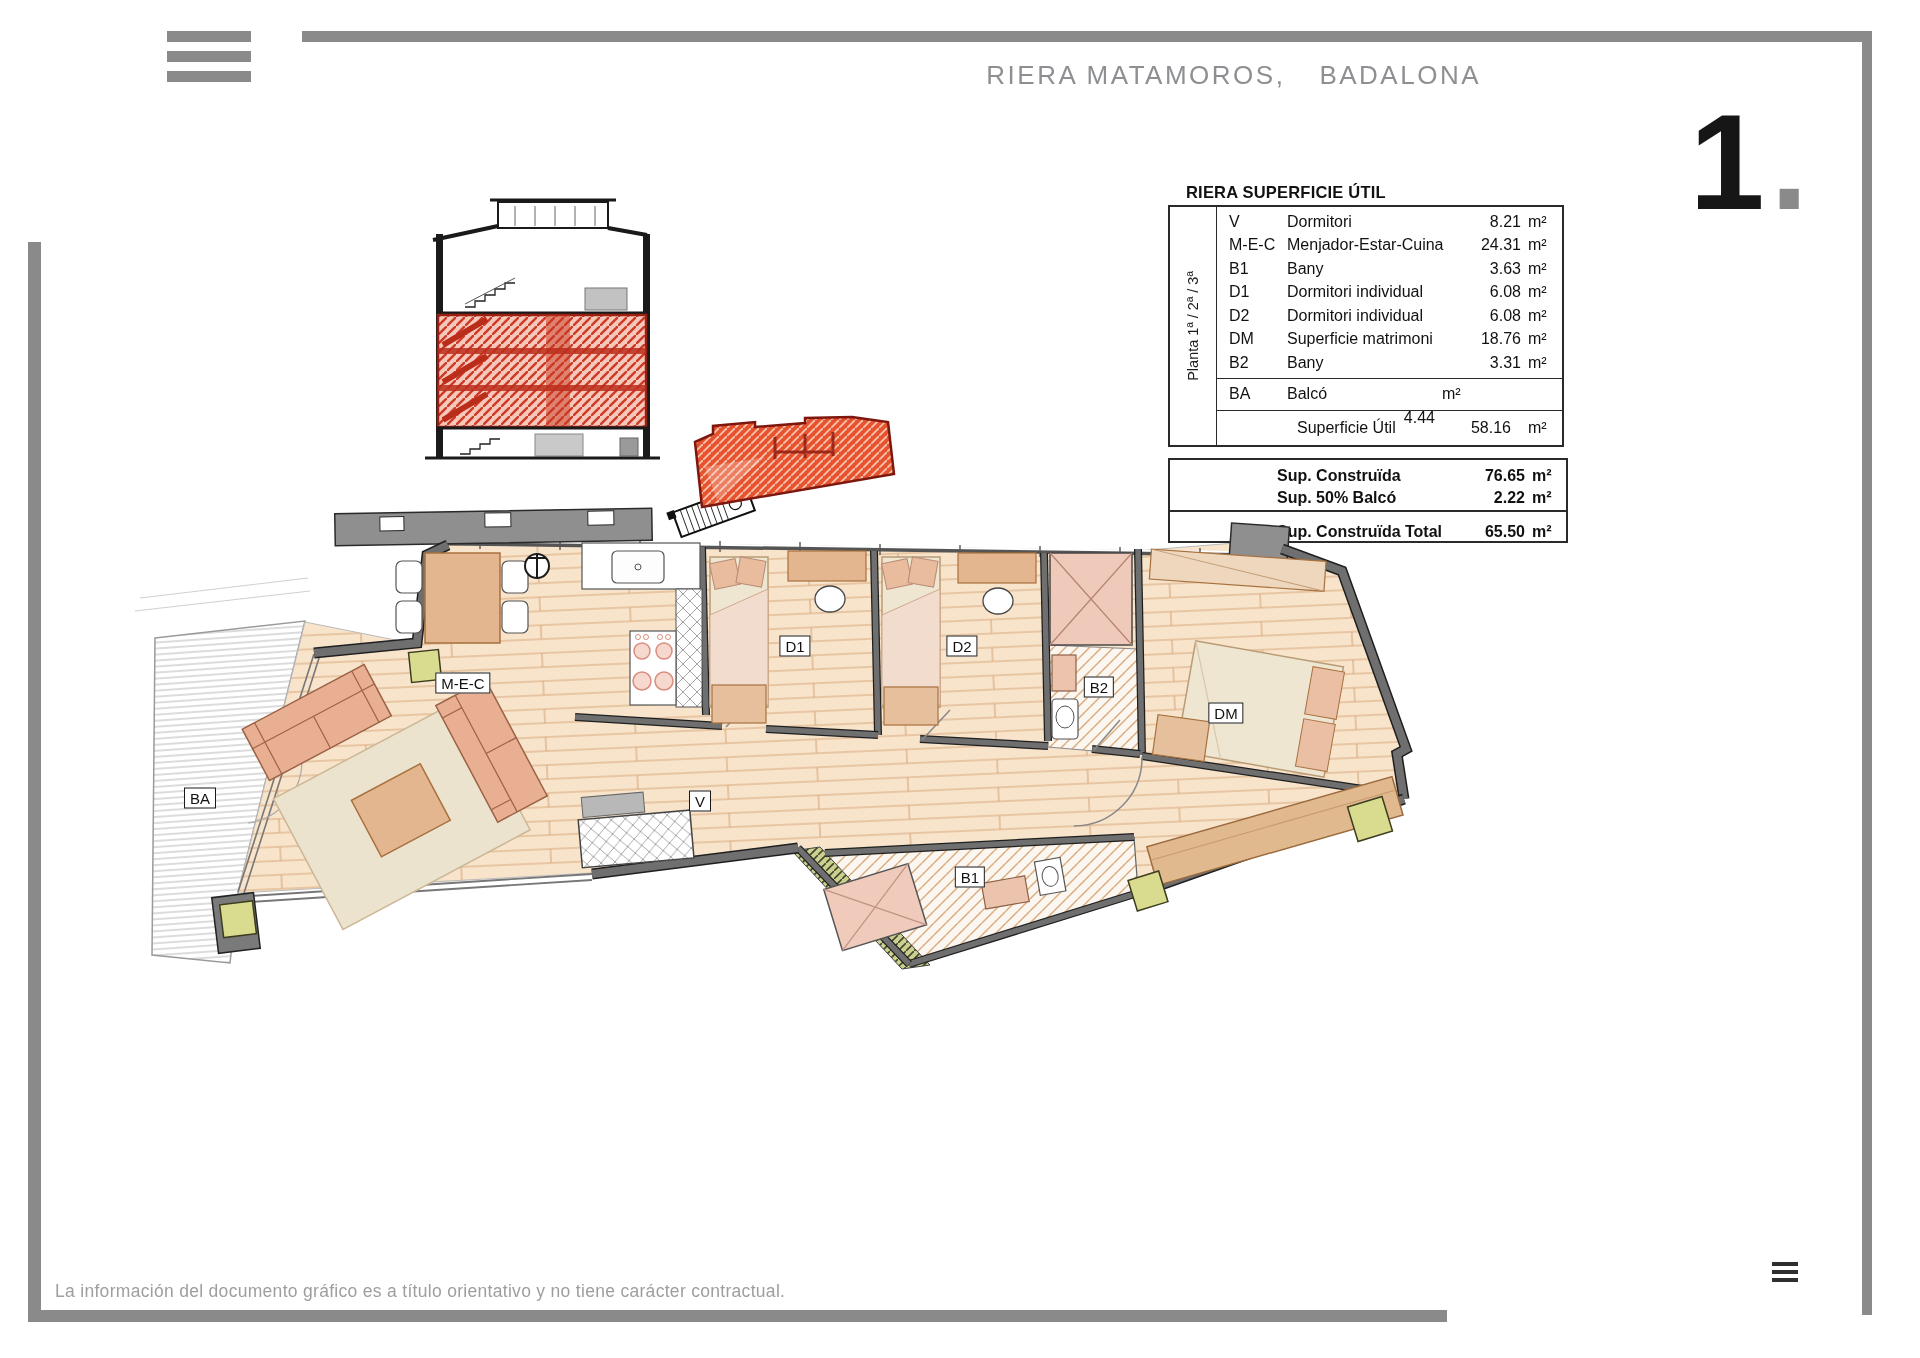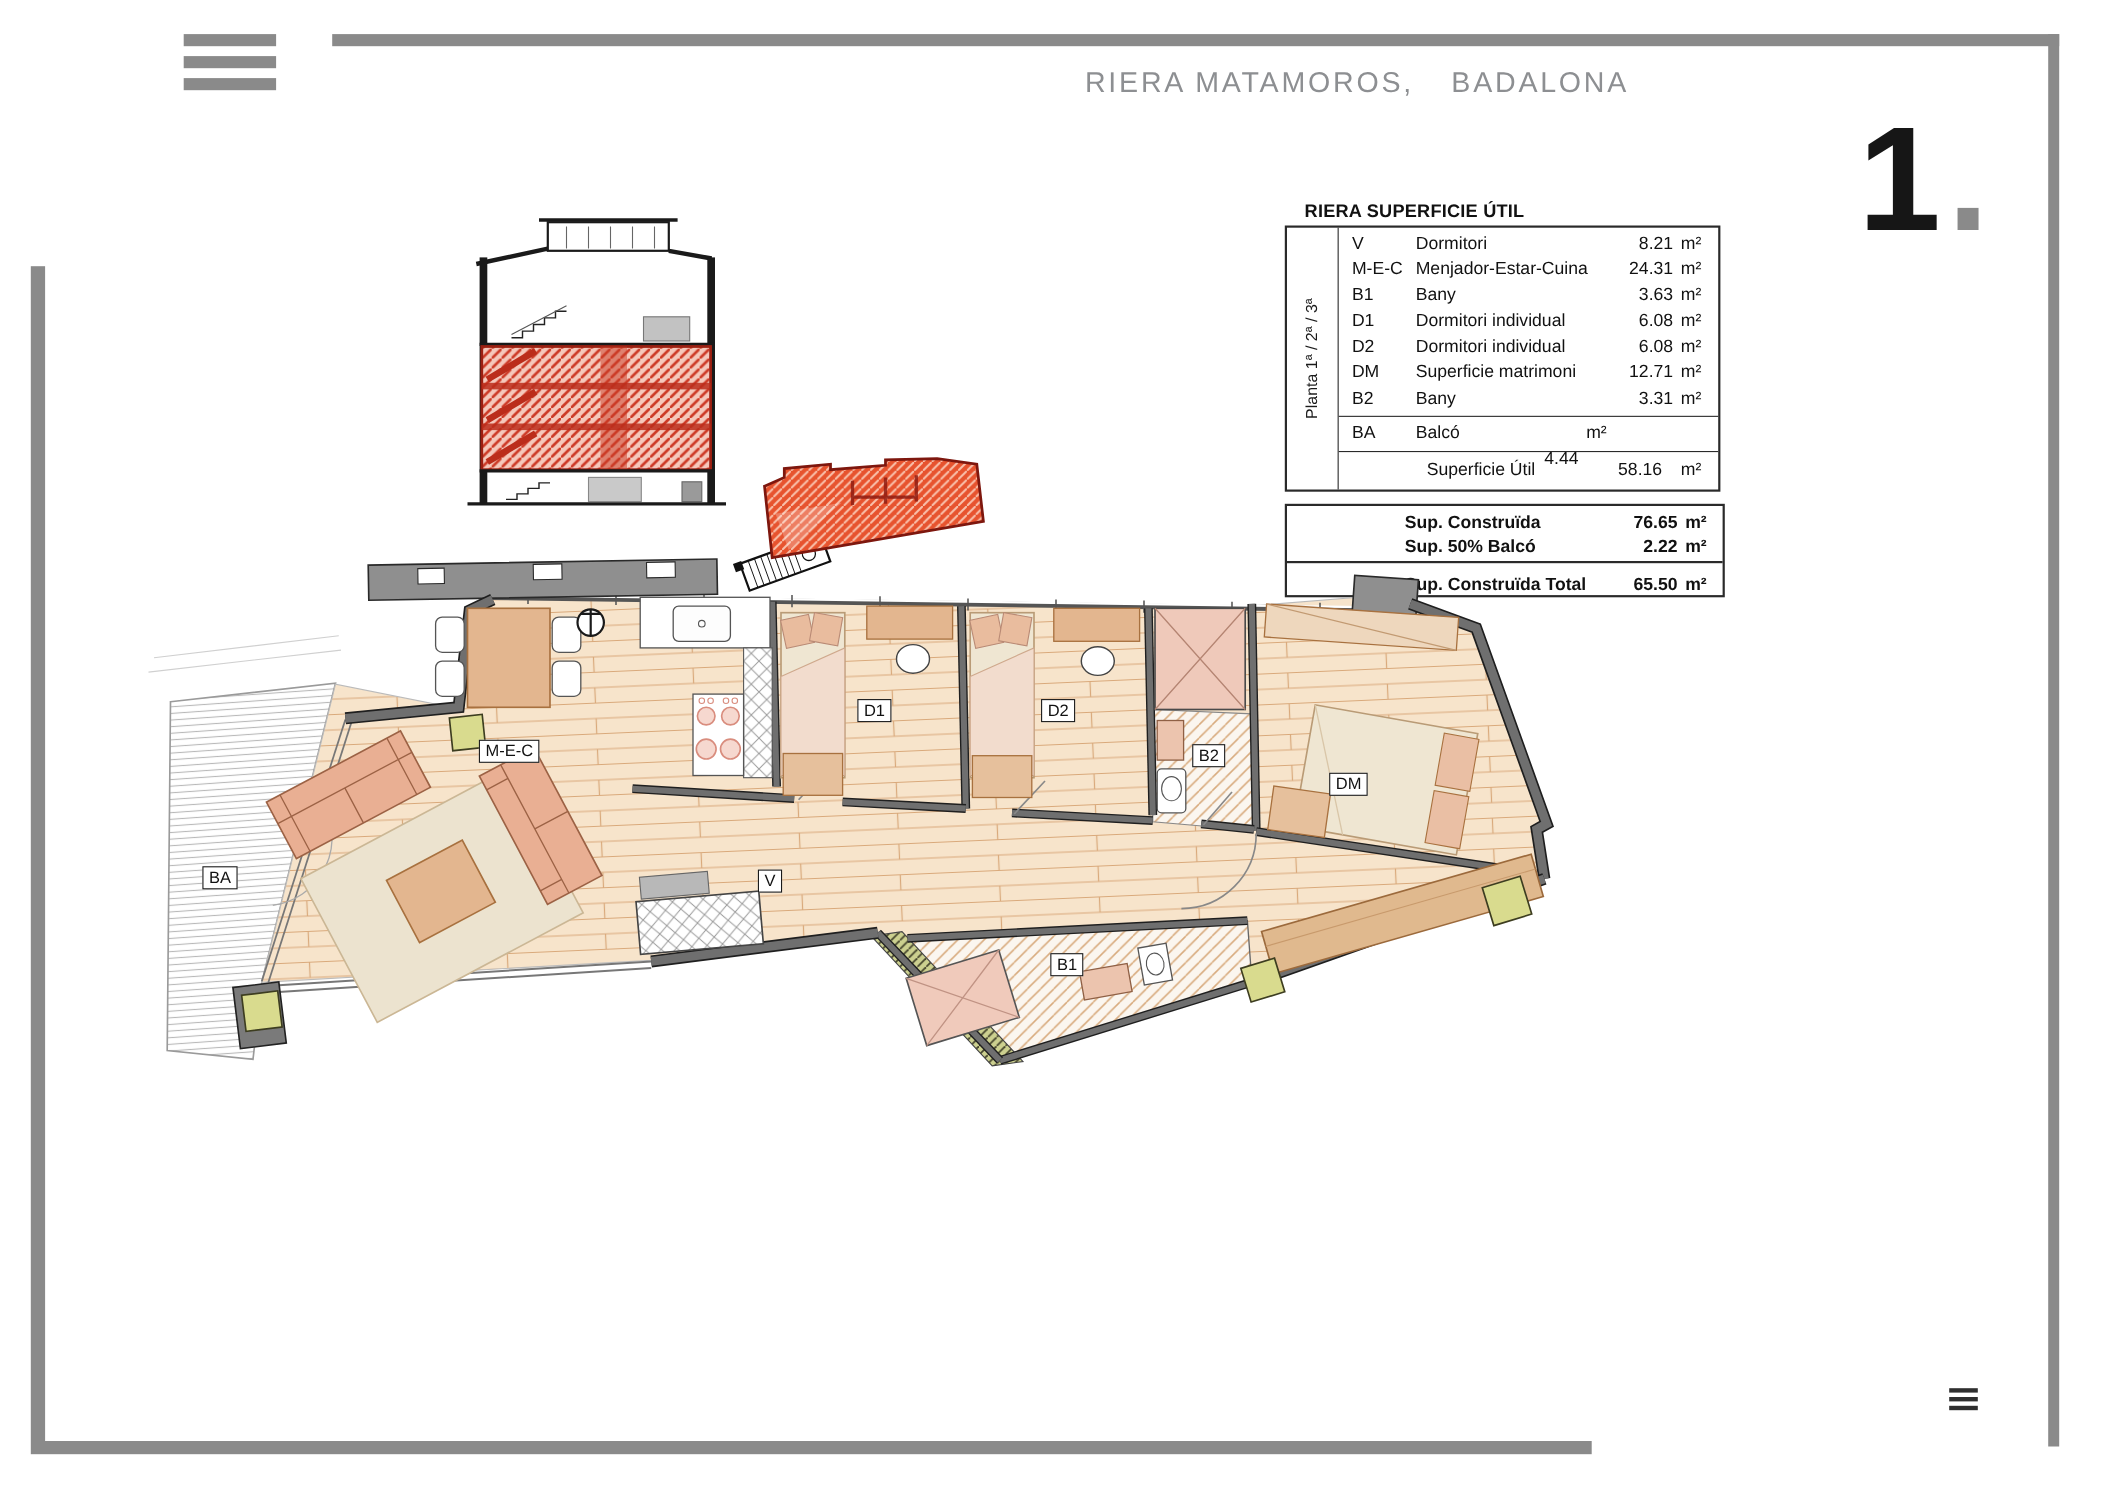--- a/index.html
+++ b/index.html
@@ -120,21 +120,21 @@
           </div>
         <div class="trow">
             <span class="c">D2</span>
             <span class="n">Dormitori individual</span>
             <span class="v">6.08</span>
             <span class="u">m²</span>
           </div>
         <div class="trow">
             <span class="c">DM</span>
             <span class="n">Superficie matrimoni</span>
-            <span class="v">12.71</span>
+            <span class="v">18.76</span>
             <span class="u">m²</span>
           </div>
         <div class="trow">
             <span class="c">B2</span>
             <span class="n">Bany</span>
             <span class="v">3.31</span>
             <span class="u">m²</span>
           </div>
         <div class="trow ba">
             <span class="c">BA</span>
@@ -450,19 +450,20 @@
     <div class="room-label" style="left:70px;top:295px;">BA</div>
     <div class="room-label" style="left:333px;top:180px;">M-E-C</div>
     <div class="room-label" style="left:665px;top:143px;">D1</div>
     <div class="room-label" style="left:832px;top:143px;">D2</div>
     <div class="room-label" style="left:969px;top:184px;">B2</div>
     <div class="room-label" style="left:1096px;top:210px;">DM</div>
     <div class="room-label" style="left:570px;top:298px;">V</div>
     <div class="room-label" style="left:840px;top:374px;">B1</div>
   </div>
 
+  <div class="disclaimer">La información del documento gráfico es a título orientativo y no tiene carácter contractual.</div>
   <div class="burger-sm">
     <div class="bar"></div>
     <div class="bar"></div>
     <div class="bar"></div>
   </div>
 
 </div>
 
 </body></html>

